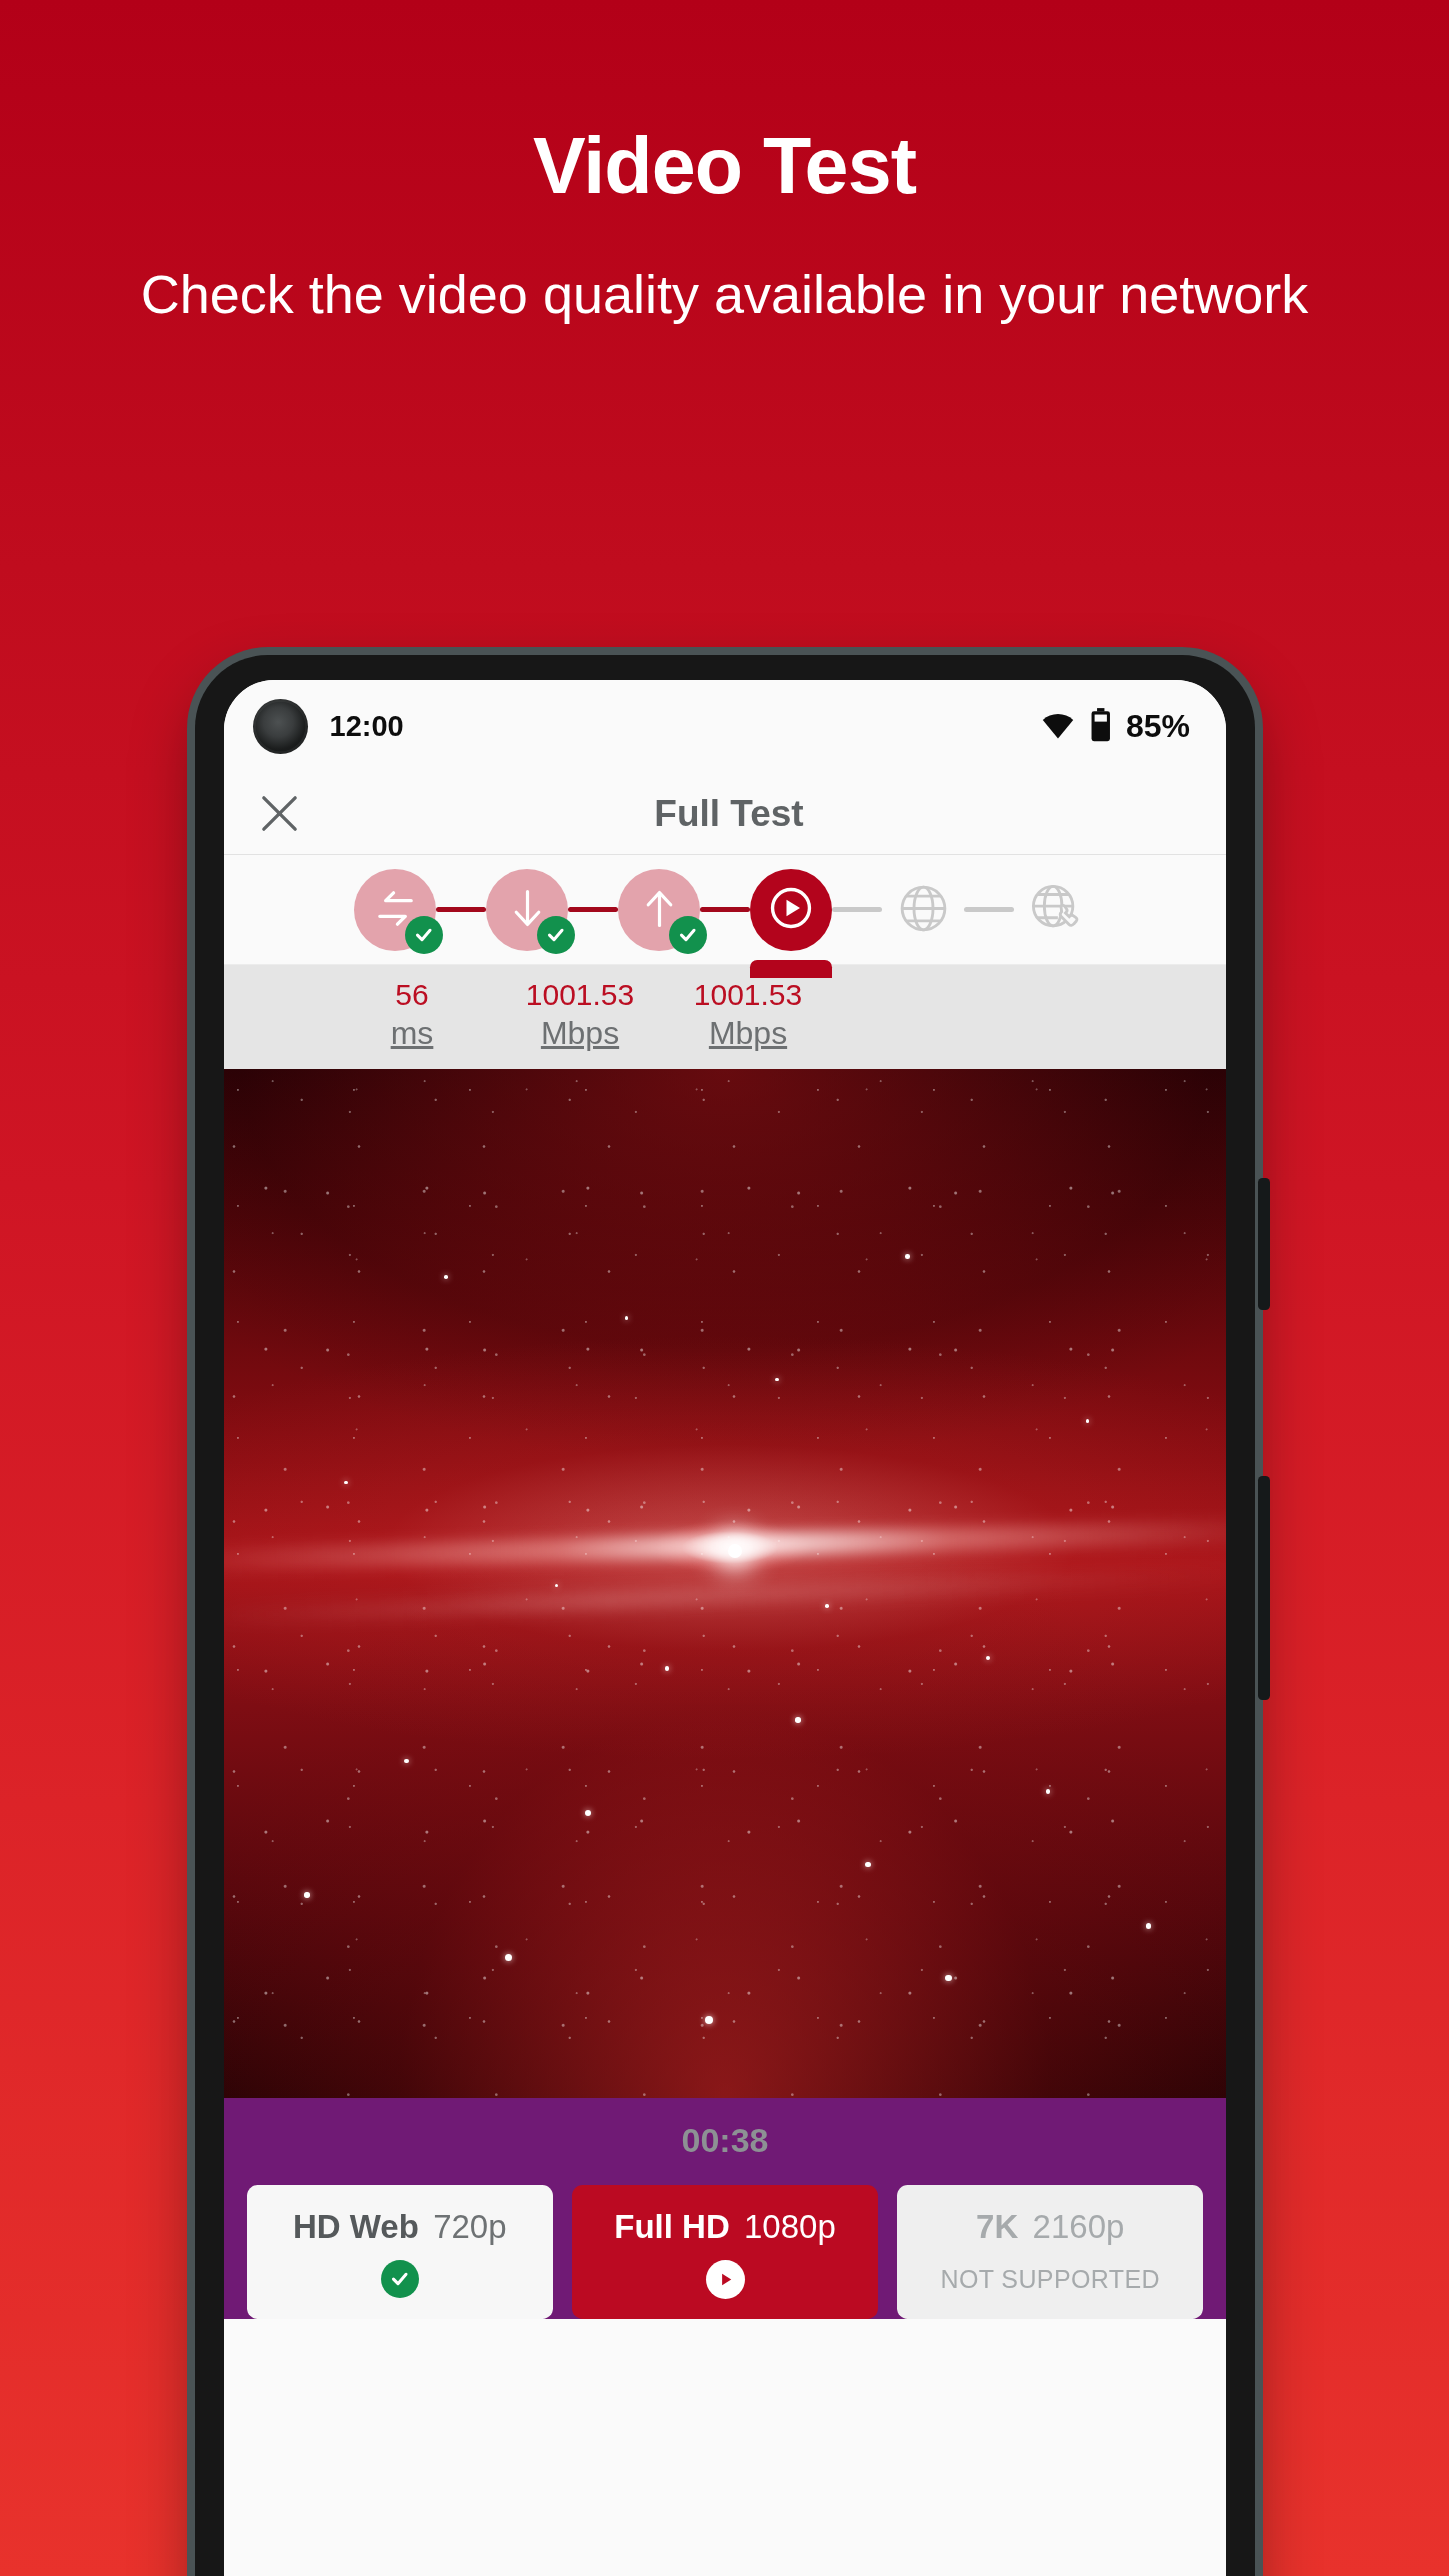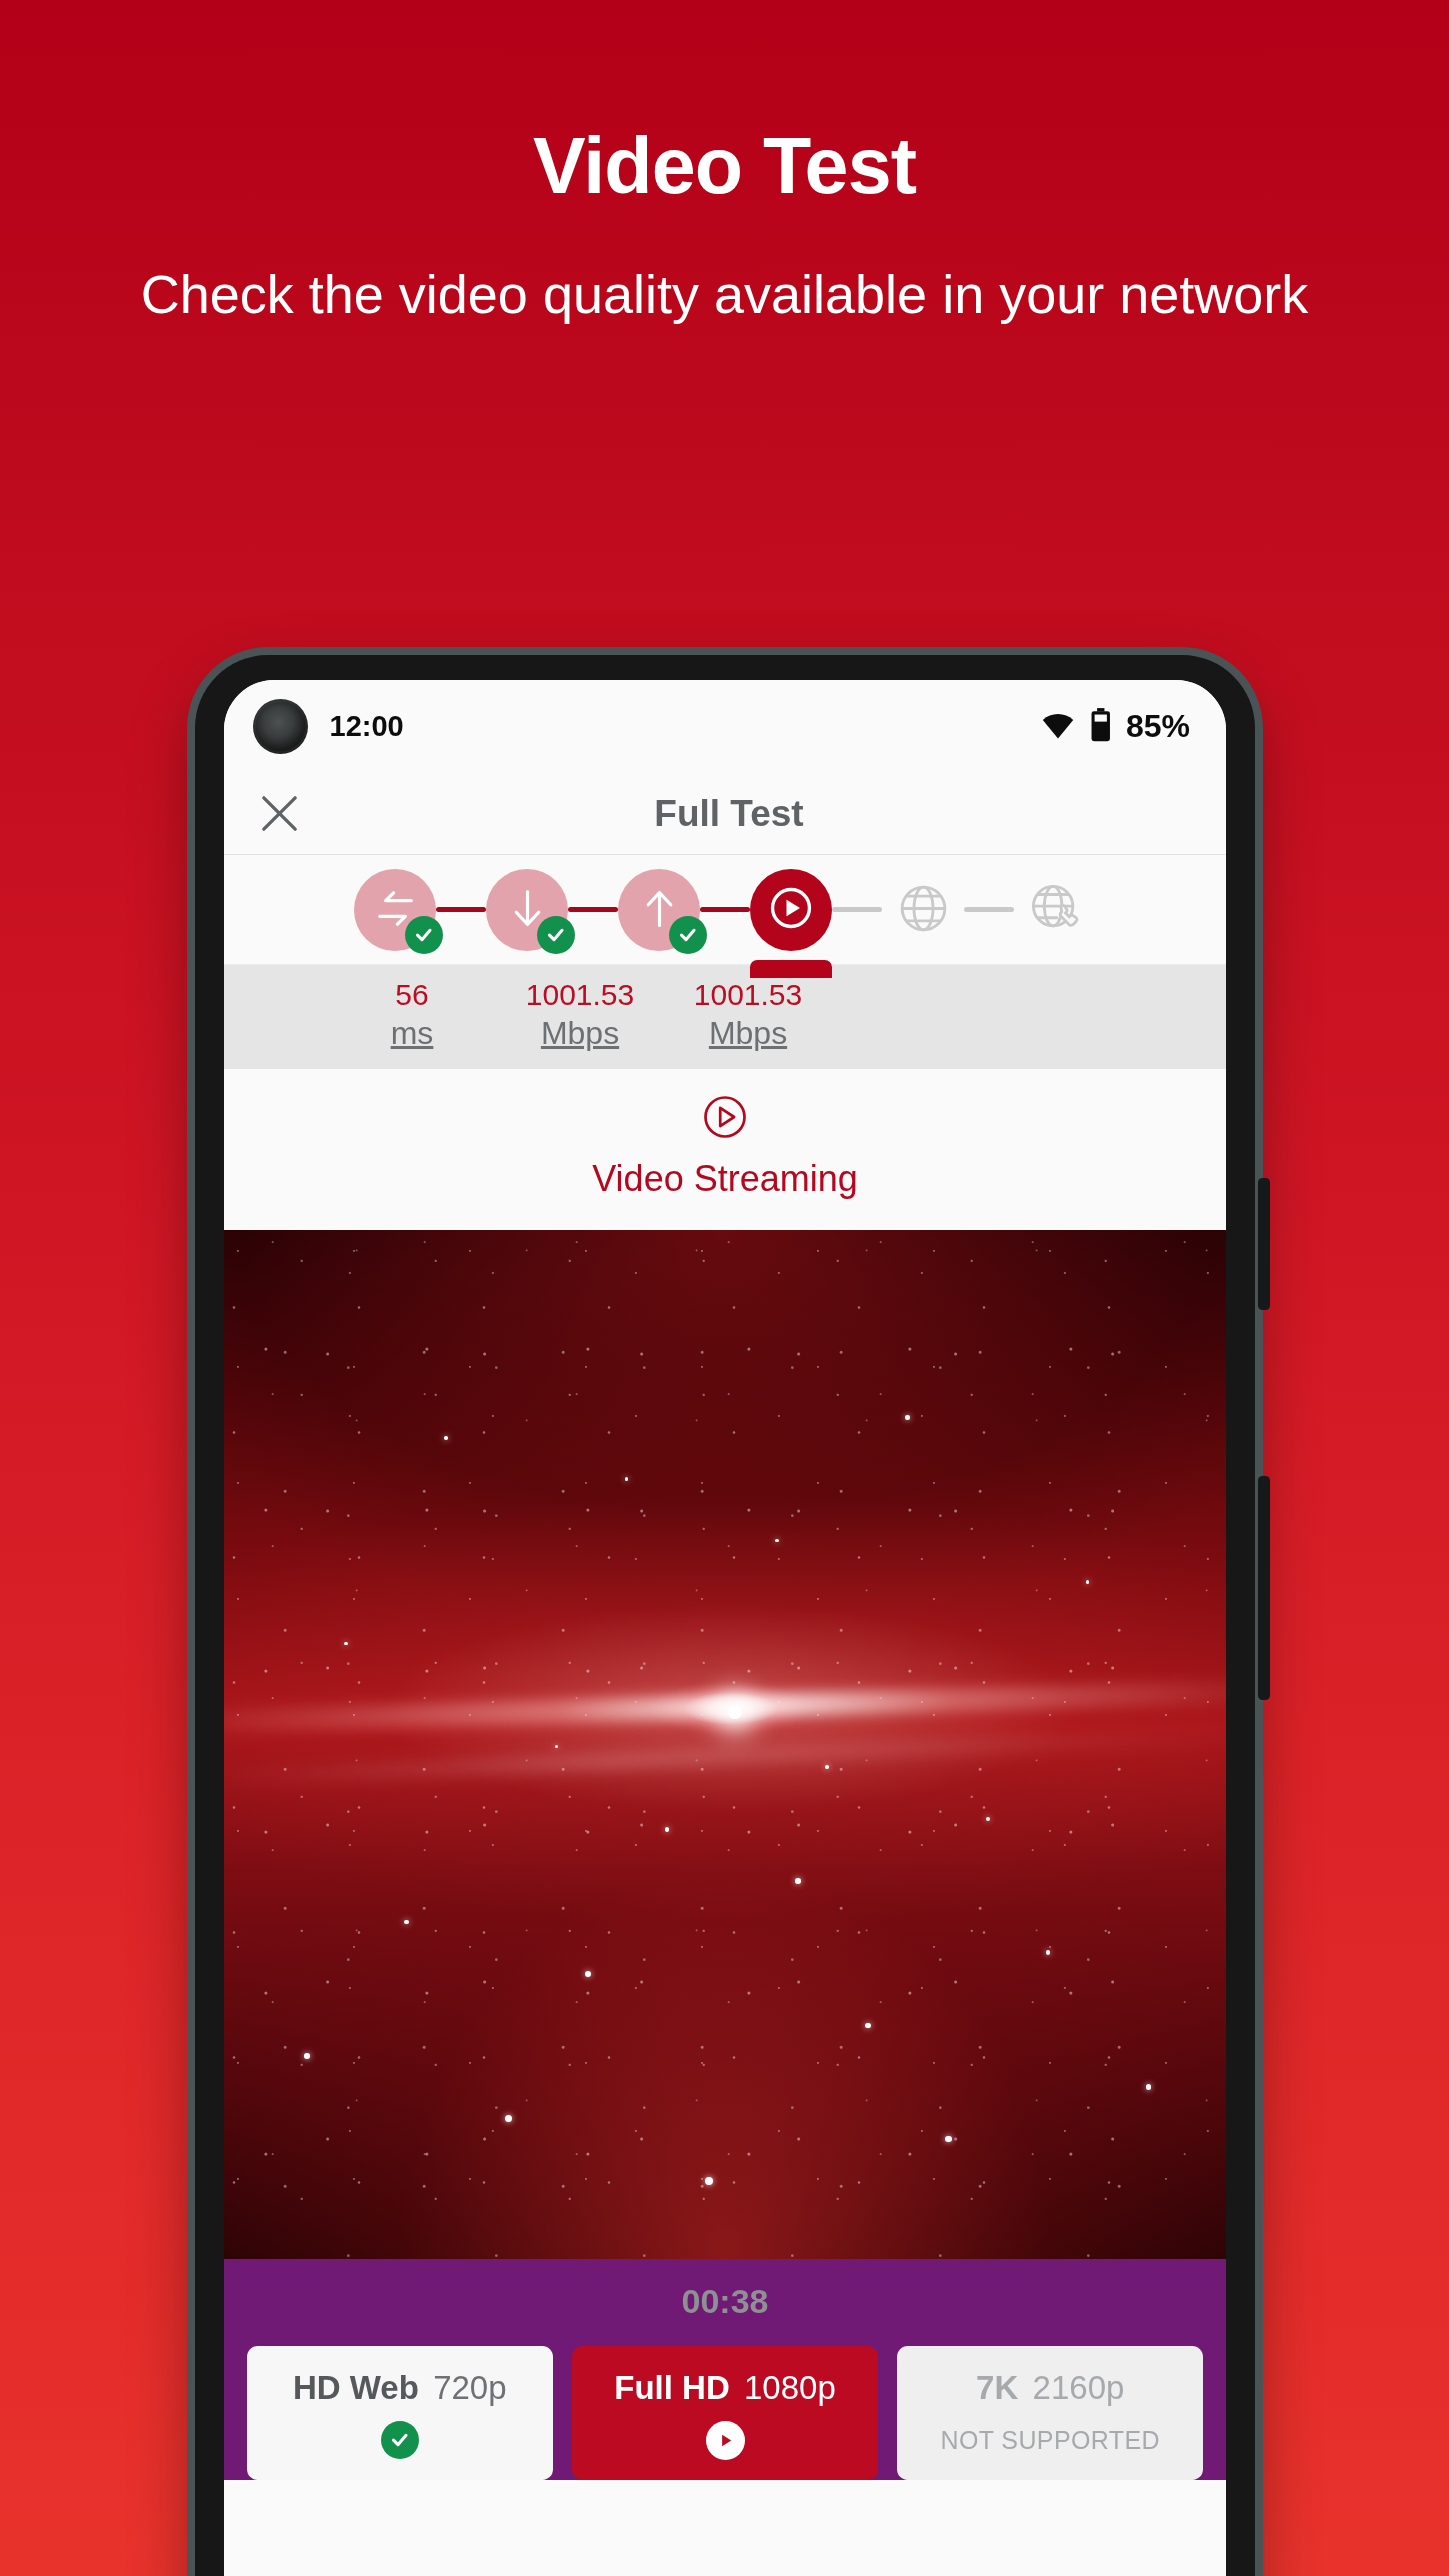--- a/index.html
+++ b/index.html
@@ -404,29 +404,20 @@
       <div class="metric">
         <div class="metric-val">1001.53</div>
         <div class="metric-unit">Mbps</div>
       </div>
       <div class="metric">
         <div class="metric-val">1001.53</div>
         <div class="metric-unit">Mbps</div>
       </div>
     </div>
 
-    <div class="vs-block">
-      <span>
-        <svg width="52" height="52" viewBox="0 0 24 24">
-          <circle cx="12" cy="12" r="9" fill="none" stroke="#b3081f" stroke-width="1.25"></circle>
-          <path d="M9.8 7.8 L16.2 12 L9.8 16.2 Z" fill="none" stroke="#b3081f" stroke-width="1.25" stroke-linejoin="round"></path>
-        </svg>
-      </span>
-      <div class="vs-label">Video Streaming</div>
-    </div>
 
     <div class="video">
       <div class="v-base"></div>
       <div class="pgrain"></div>
       <div class="v-streak"></div>
       <div class="v-streak2"></div>
       <div class="particles">
         <span style="left:50.3%;top:46.1%;width:14.3px;height:14.3px;box-shadow:0 0 27px 12.5px rgba(255,255,255,.95);"></span>
         <span style="left:44%;top:58%;width:4.5px;height:4.5px;"></span>
         <span style="left:57%;top:63%;width:5.4px;height:5.4px;"></span>

